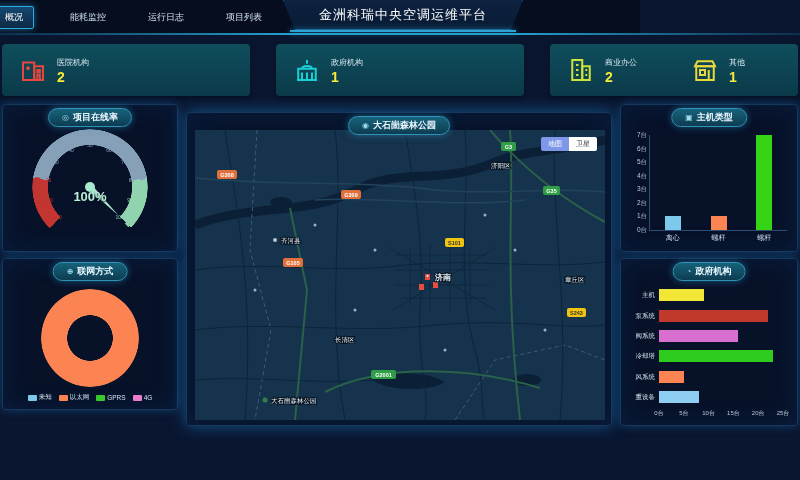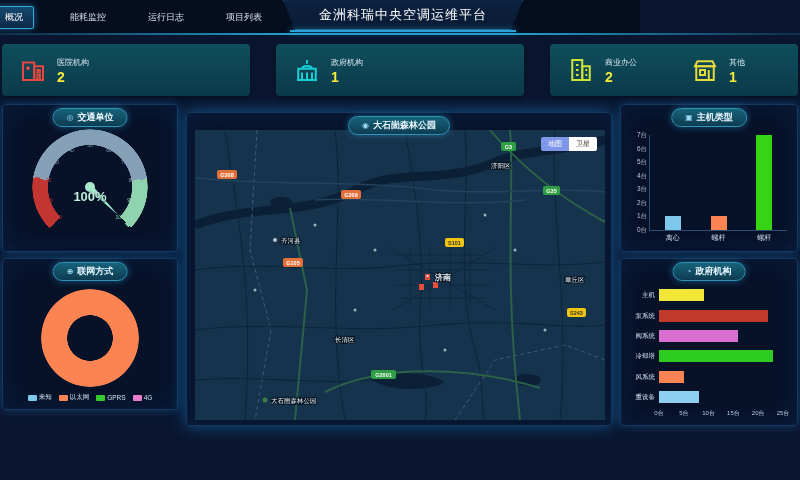--- a/index.html
+++ b/index.html
@@ -154,21 +154,21 @@
     <div class="txt">
         <span class="slabel">其他</span>
       <span class="svalue">1</span>
       </div>
   </div>
 </div>
 
 <div class="panel" id="panel-gauge">
   <div class="panel-header">
     <span class="ph-icon">◎</span>
-    <span>交通单位</span>
+    <span>项目在线率</span>
   </div>
   <div class="gauge-wrap">
     <div class="gauge-ring" id="gauge-ring" style="background: conic-gradient(from 225deg, rgb(194, 53, 49) 0deg, rgb(194, 53, 49) 54deg, rgb(134, 160, 184) 54deg, rgb(134, 160, 184) 216deg, rgb(143, 212, 174) 216deg, rgb(143, 212, 174) 270deg, transparent 270deg, transparent 360deg);"></div>
     <div id="gauge-ticks">
         <span class="gtick-line" style="background: rgb(194, 53, 49); transform: translate(-50%, -50%) rotate(225deg) translateY(-53px);"></span>
         <span class="gtick-label" style="color: rgb(194, 53, 49); left: 28.3015px; top: 87.6985px;">0</span>
         <span class="gtick-line" style="background: rgb(194, 53, 49); transform: translate(-50%, -50%) rotate(252deg) translateY(-53px);"></span>
         <span class="gtick-label" style="color: rgb(194, 53, 49); left: 18.0556px; top: 70.9787px;">10</span>
         <span class="gtick-line" style="background: rgb(194, 53, 49); transform: translate(-50%, -50%) rotate(279deg) translateY(-53px);"></span>
         <span class="gtick-label" style="color: rgb(194, 53, 49); left: 16.5171px; top: 51.4298px;">20</span>

